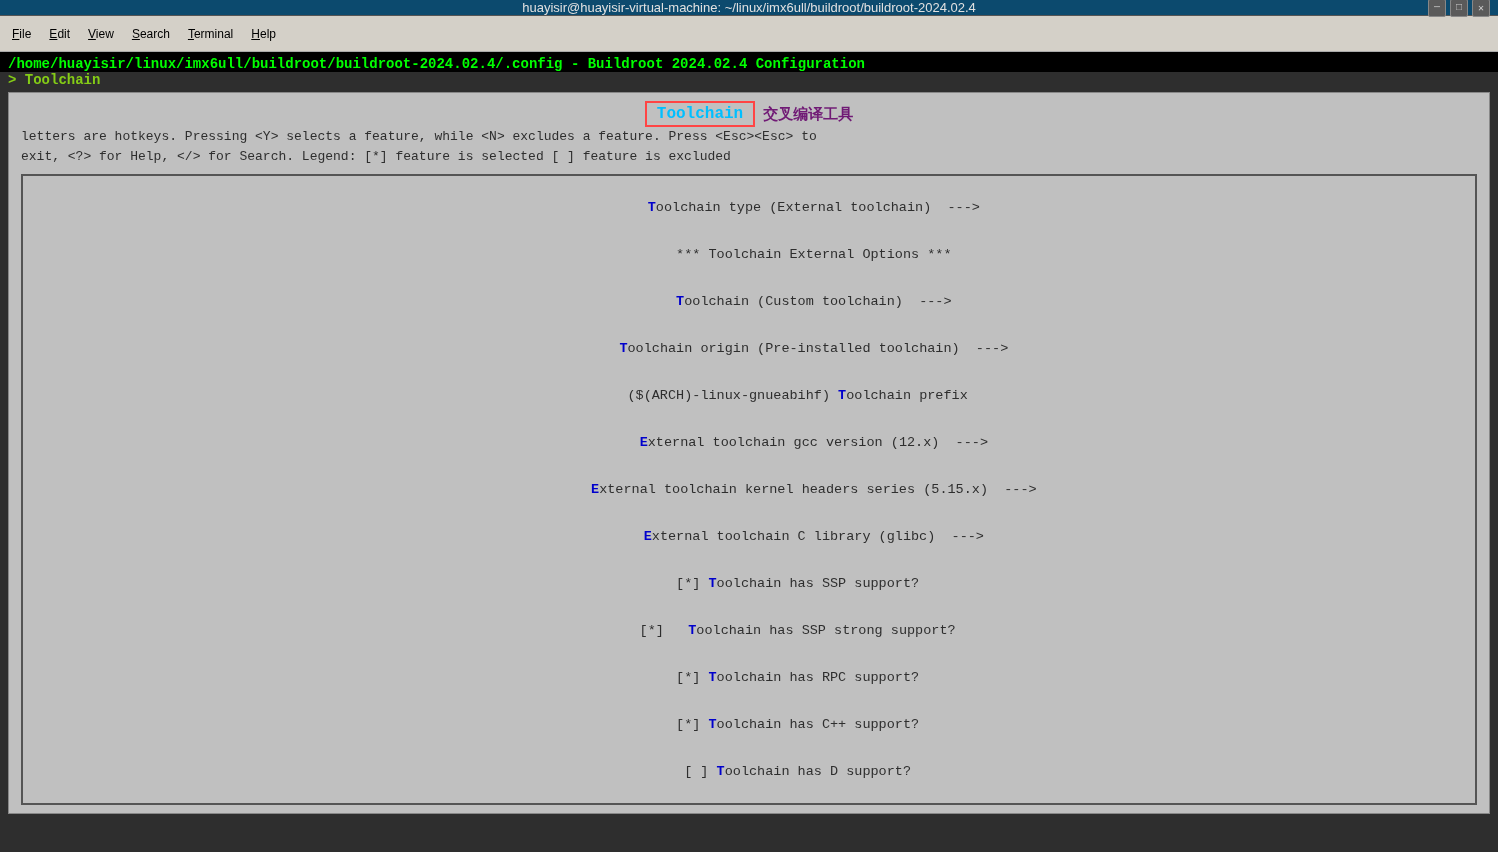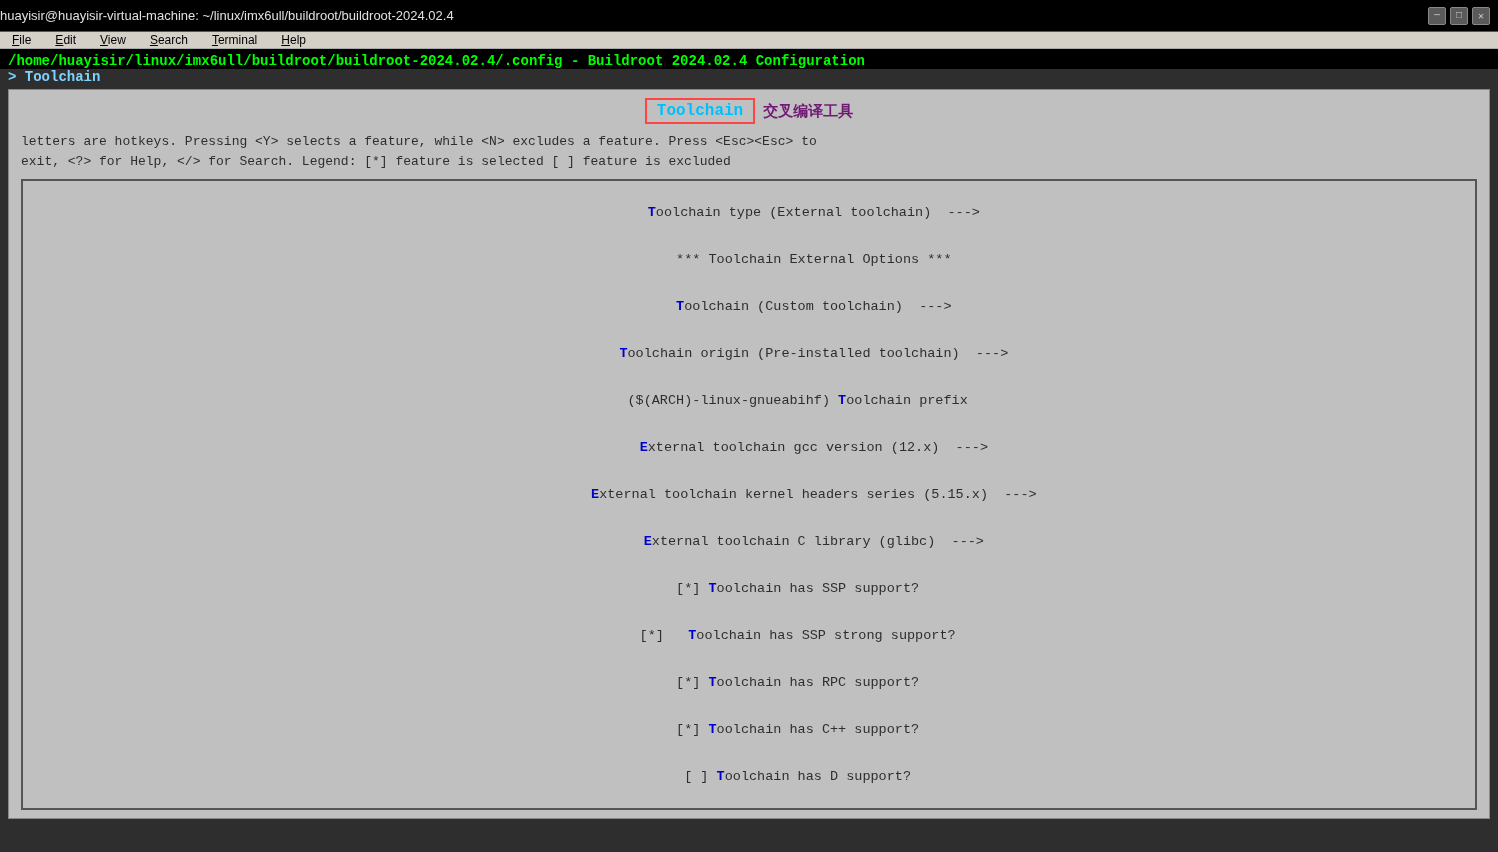--- a/index.html
+++ b/index.html
@@ -6,24 +6,25 @@
     body {
       width: 1498px;
       height: 852px;
       background: #2e2e2e;
       font-family: 'Courier New', Courier, monospace;
       overflow: hidden;
     }
 
     
     .title-bar {
-      background: #000000;
-      height: 32px;
-      display: flex;
-      align-items: center;
+      background: #0c4a6e;
+      height: 16px;
+      display: flex;
+      align-items: center;
+      justify-content: center;
       position: relative;
       border-bottom: 1px solid #555;
     }
     .title-bar-title {
       color: #e0e0e0;
       font-size: 13px;
       font-family: sans-serif;
     }
     .title-bar-buttons {
       position: absolute;
@@ -41,25 +42,25 @@
       align-items: center;
       justify-content: center;
       cursor: pointer;
       color: #ccc;
       font-size: 10px;
     }
 
     
     .menu-bar {
       background: #d4d0c8;
-      height: 17px;
+      height: 36px;
       display: flex;
       align-items: center;
       padding: 0 4px;
-      gap: 8px;
+      gap: 2px;
       border-bottom: 1px solid #aaa;
     }
     .menu-item {
       color: #000;
       font-family: sans-serif;
       font-size: 12px;
       padding: 2px 8px;
       cursor: pointer;
     }
     .menu-item .underline {
@@ -100,21 +101,20 @@
       margin: 0 8px;
       padding: 8px 12px;
       border: 1px solid #888;
     }
 
     
     .toolchain-title-row {
       display: flex;
       justify-content: center;
       align-items: center;
-      margin-bottom: 8px;
     }
     .toolchain-title-box {
       border: 2px solid #ff4444;
       padding: 2px 10px;
       color: #00bfff;
       font-size: 16px;
       font-weight: bold;
       font-family: 'Courier New', Courier, monospace;
       background: #c0c0c0;
     }
@@ -177,21 +177,21 @@
   <span class="menu-item"><span class="underline">T</span>erminal</span>
   <span class="menu-item"><span class="underline">H</span>elp</span>
 </div>
 
 <div class="terminal">
 
   <div class="path-line">
     <span style="color:#00ff00; font-weight:bold;">/home/huayisir/linux/imx6ull/buildroot/buildroot-2024.02.4/.config - Buildroot 2024.02.4 Configuration</span>
   </div>
   <div class="toolchain-header">
-    <span style="color:#7dd3fc;">&gt; Toolchain</span>
+    <span style="color:#84cc16;">&gt; Toolchain</span>
   </div>
 
   <div class="content-area">
 
     <div class="toolchain-title-row">
       <div class="toolchain-title-box">
         <span>Toolchain</span>
       </div>
       <span class="toolchain-annotation">交叉编译工具</span>
     </div>

